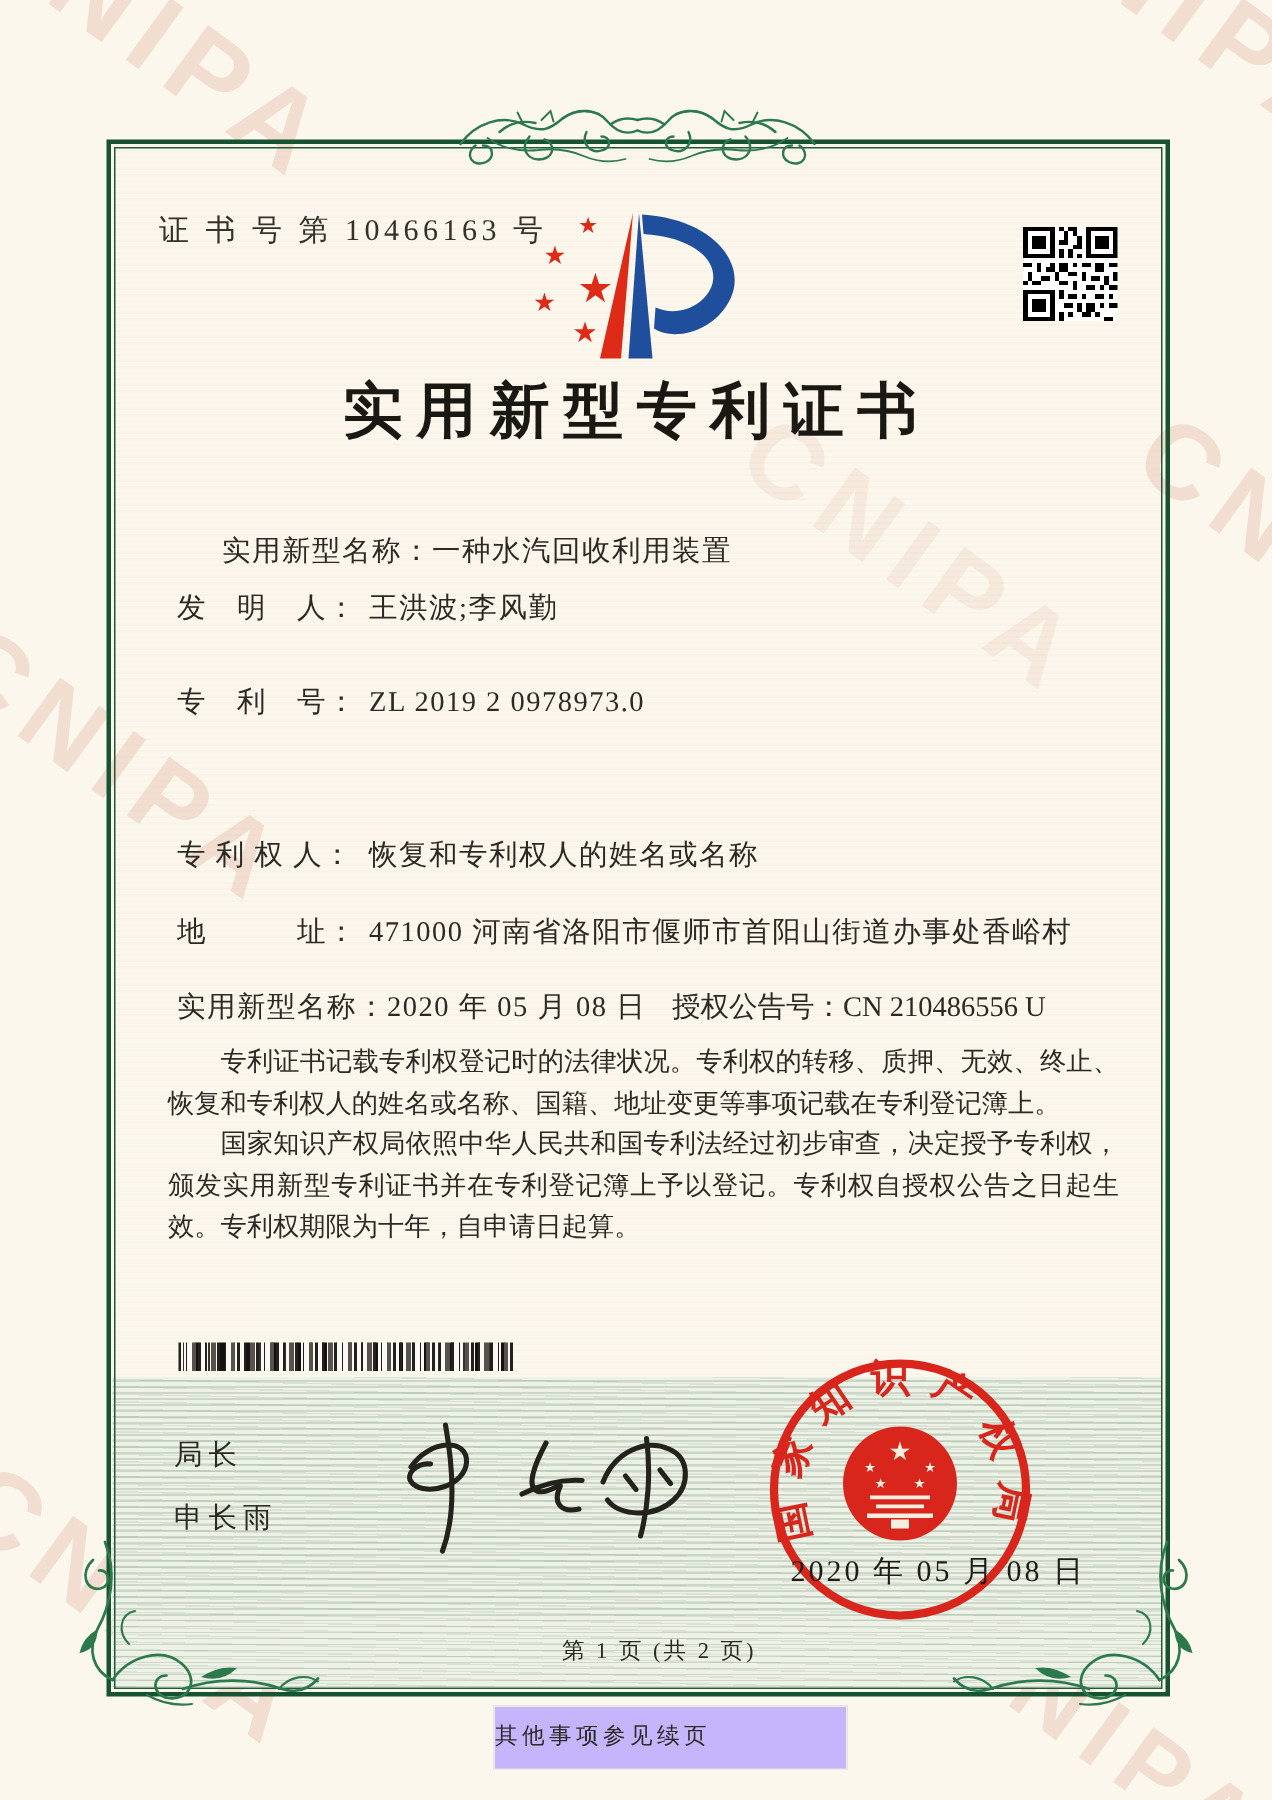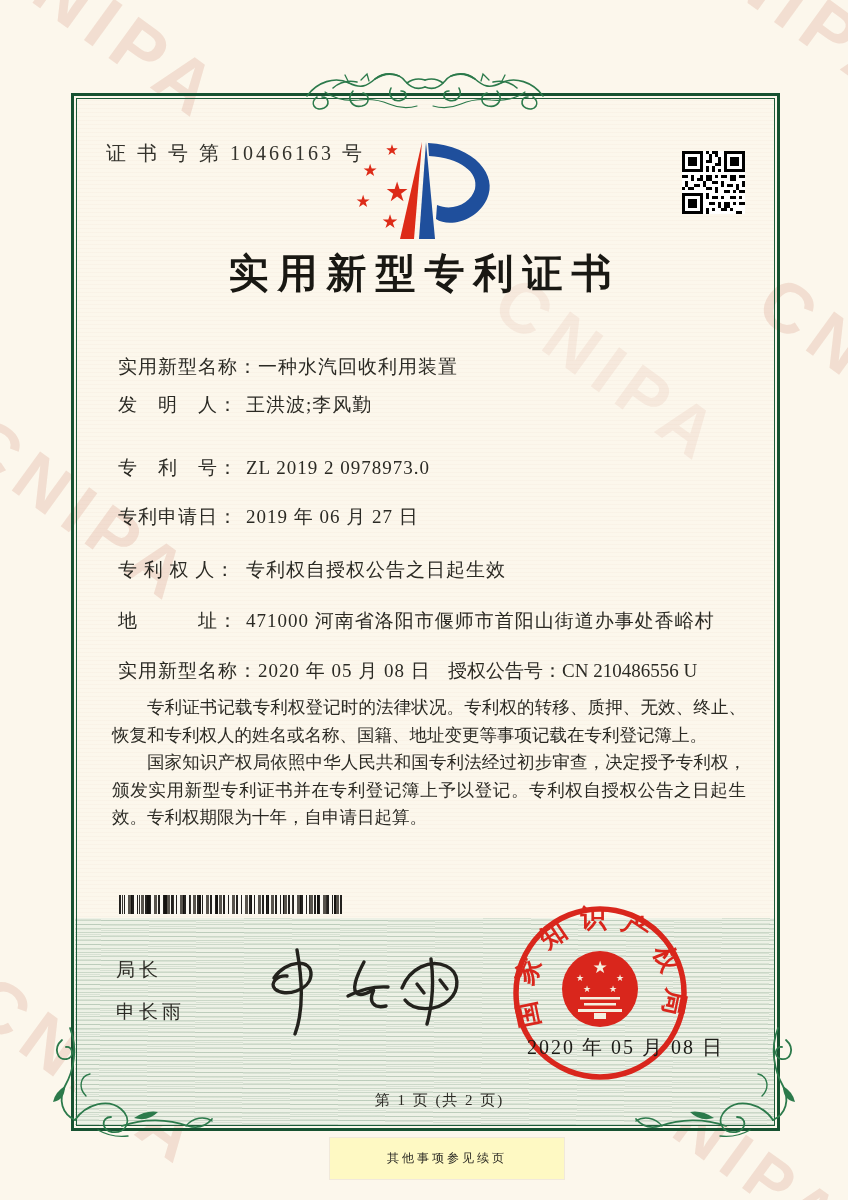--- a/index.html
+++ b/index.html
@@ -62,21 +62,21 @@
   .logo{position:absolute;left:348px;top:136px;z-index:4;}
   .qr{position:absolute;left:682px;top:151px;width:63px;height:63px;z-index:4;}
   .title{
     position:absolute;left:75px;top:246px;width:699px;z-index:4;
     text-align:center;font-size:40px;font-weight:bold;letter-spacing:9px;color:#191813;
   }
   
   .row{position:absolute;left:118px;z-index:4;font-size:19px;white-space:nowrap;color:#2b2a24;}
   .row .lbl{display:inline-block;min-width:128px;letter-spacing:1px;}
   .row .val{letter-spacing:1px;}
-  .r0{top:354px;}.r1{top:392px;}.r2{top:455px;}.r3{top:504px;}
+  .r0{top:354px;margin-left:30px;}.r1{top:392px;}.r2{top:455px;}.r3{top:504px;}
   .r4{top:557px;}.r5{top:608px;}.r6{top:658px;}
   .grant2{position:absolute;left:448px;top:658px;z-index:4;font-size:19px;white-space:nowrap;color:#2b2a24;}
   
   .body-text{
     position:absolute;left:112px;top:694px;width:634px;z-index:4;
     font-size:17.5px;line-height:27.5px;color:#2b2a24;text-align:justify;
   }
   .body-text p{margin:0;text-indent:2em;}
   
   .barcode{
@@ -94,22 +94,22 @@
   .seal-date{
     position:absolute;left:527px;top:1034px;z-index:6;
     font-size:20px;letter-spacing:2px;color:#1d1c18;white-space:nowrap;
   }
   .page-info{
     position:absolute;left:75px;top:1091px;width:729px;z-index:4;
     text-align:center;font-size:15px;letter-spacing:2px;color:#2b2a24;
   }
   .cont-box{
     position:absolute;left:329px;top:1137px;width:234px;height:41px;z-index:4;
-    background:#fef9c3;border:1px solid #f1e9db;
-    text-align:center;line-height:41px;font-size:12px;letter-spacing:3px;color:#2b2a24;
+    background:#c4b5fd;border:1px solid #f1e9db;
+    text-align:left;line-height:41px;font-size:15px;letter-spacing:3px;color:#2b2a24;
   }
 </style>
 </head>
 <body>
 
 <div class="page">
 
   <div class="wm wm1">CNIPA</div>
   <div class="wm wm2">CNIPA</div>
   <div class="wm wm3">CNIPA</div>
@@ -250,22 +250,21 @@
         <rect x="16" y="19" width="1" height="1"></rect>
         <rect x="18" y="20" width="2" height="1"></rect>
     </g>
   </svg>
 
   <div class="title">实用新型专利证书</div>
 
   <div class="row r0"><span class="lbl">实用新型名称：</span><span class="val">一种水汽回收利用装置</span></div>
   <div class="row r1"><span class="lbl">发　明　人：</span><span class="val">王洪波;李风勤</span></div>
   <div class="row r2"><span class="lbl">专　利　号：</span><span class="val">ZL 2019 2 0978973.0</span></div>
-  <div class="row r3"><span class="lbl">专利申请日：</span><span class="val">2019 年 06 月 27 日</span></div>
-  <div class="row r4"><span class="lbl">专 利 权 人：</span><span class="val">专利权自授权公告之日起生效</span></div>
+  <div class="row r4"><span class="lbl">专 利 权 人：</span><span class="val">恢复和专利权人的姓名或名称</span></div>
   <div class="row r5"><span class="lbl">地　　　址：</span><span class="val">471000 河南省洛阳市偃师市首阳山街道办事处香峪村</span></div>
   <div class="row r6"><span class="lbl">实用新型名称：</span><span class="val">2020 年 05 月 08 日</span></div>
   <div class="grant2"><span class="lbl">授权公告号：</span><span class="val">CN 210486556 U</span></div>
 
   <div class="body-text">
     <p>专利证书记载专利权登记时的法律状况。专利权的转移、质押、无效、终止、恢复和专利权人的姓名或名称、国籍、地址变更等事项记载在专利登记簿上。</p>
     <p>国家知识产权局依照中华人民共和国专利法经过初步审查，决定授予专利权，颁发实用新型专利证书并在专利登记簿上予以登记。专利权自授权公告之日起生效。专利权期限为十年，自申请日起算。</p>
   </div>
 
   <div class="barcode"></div>

